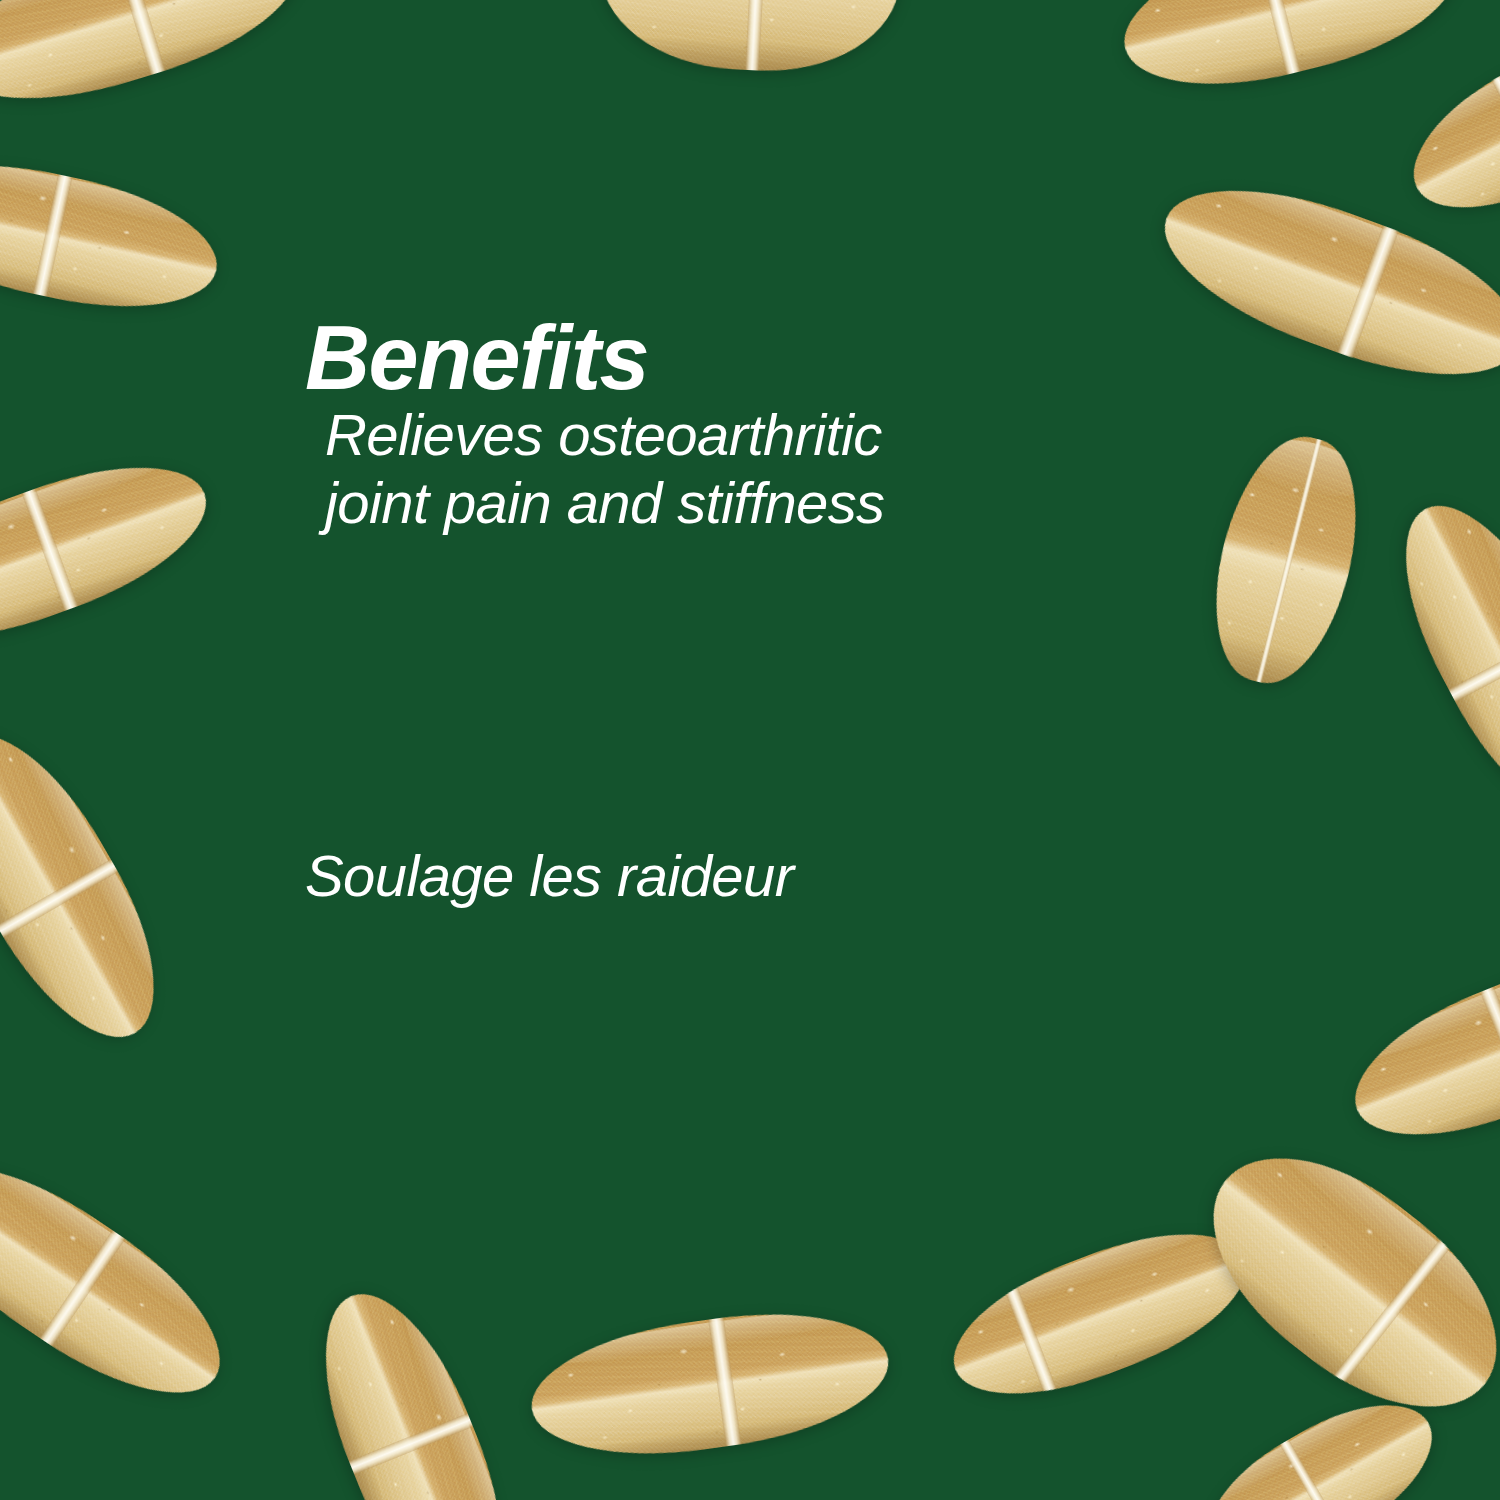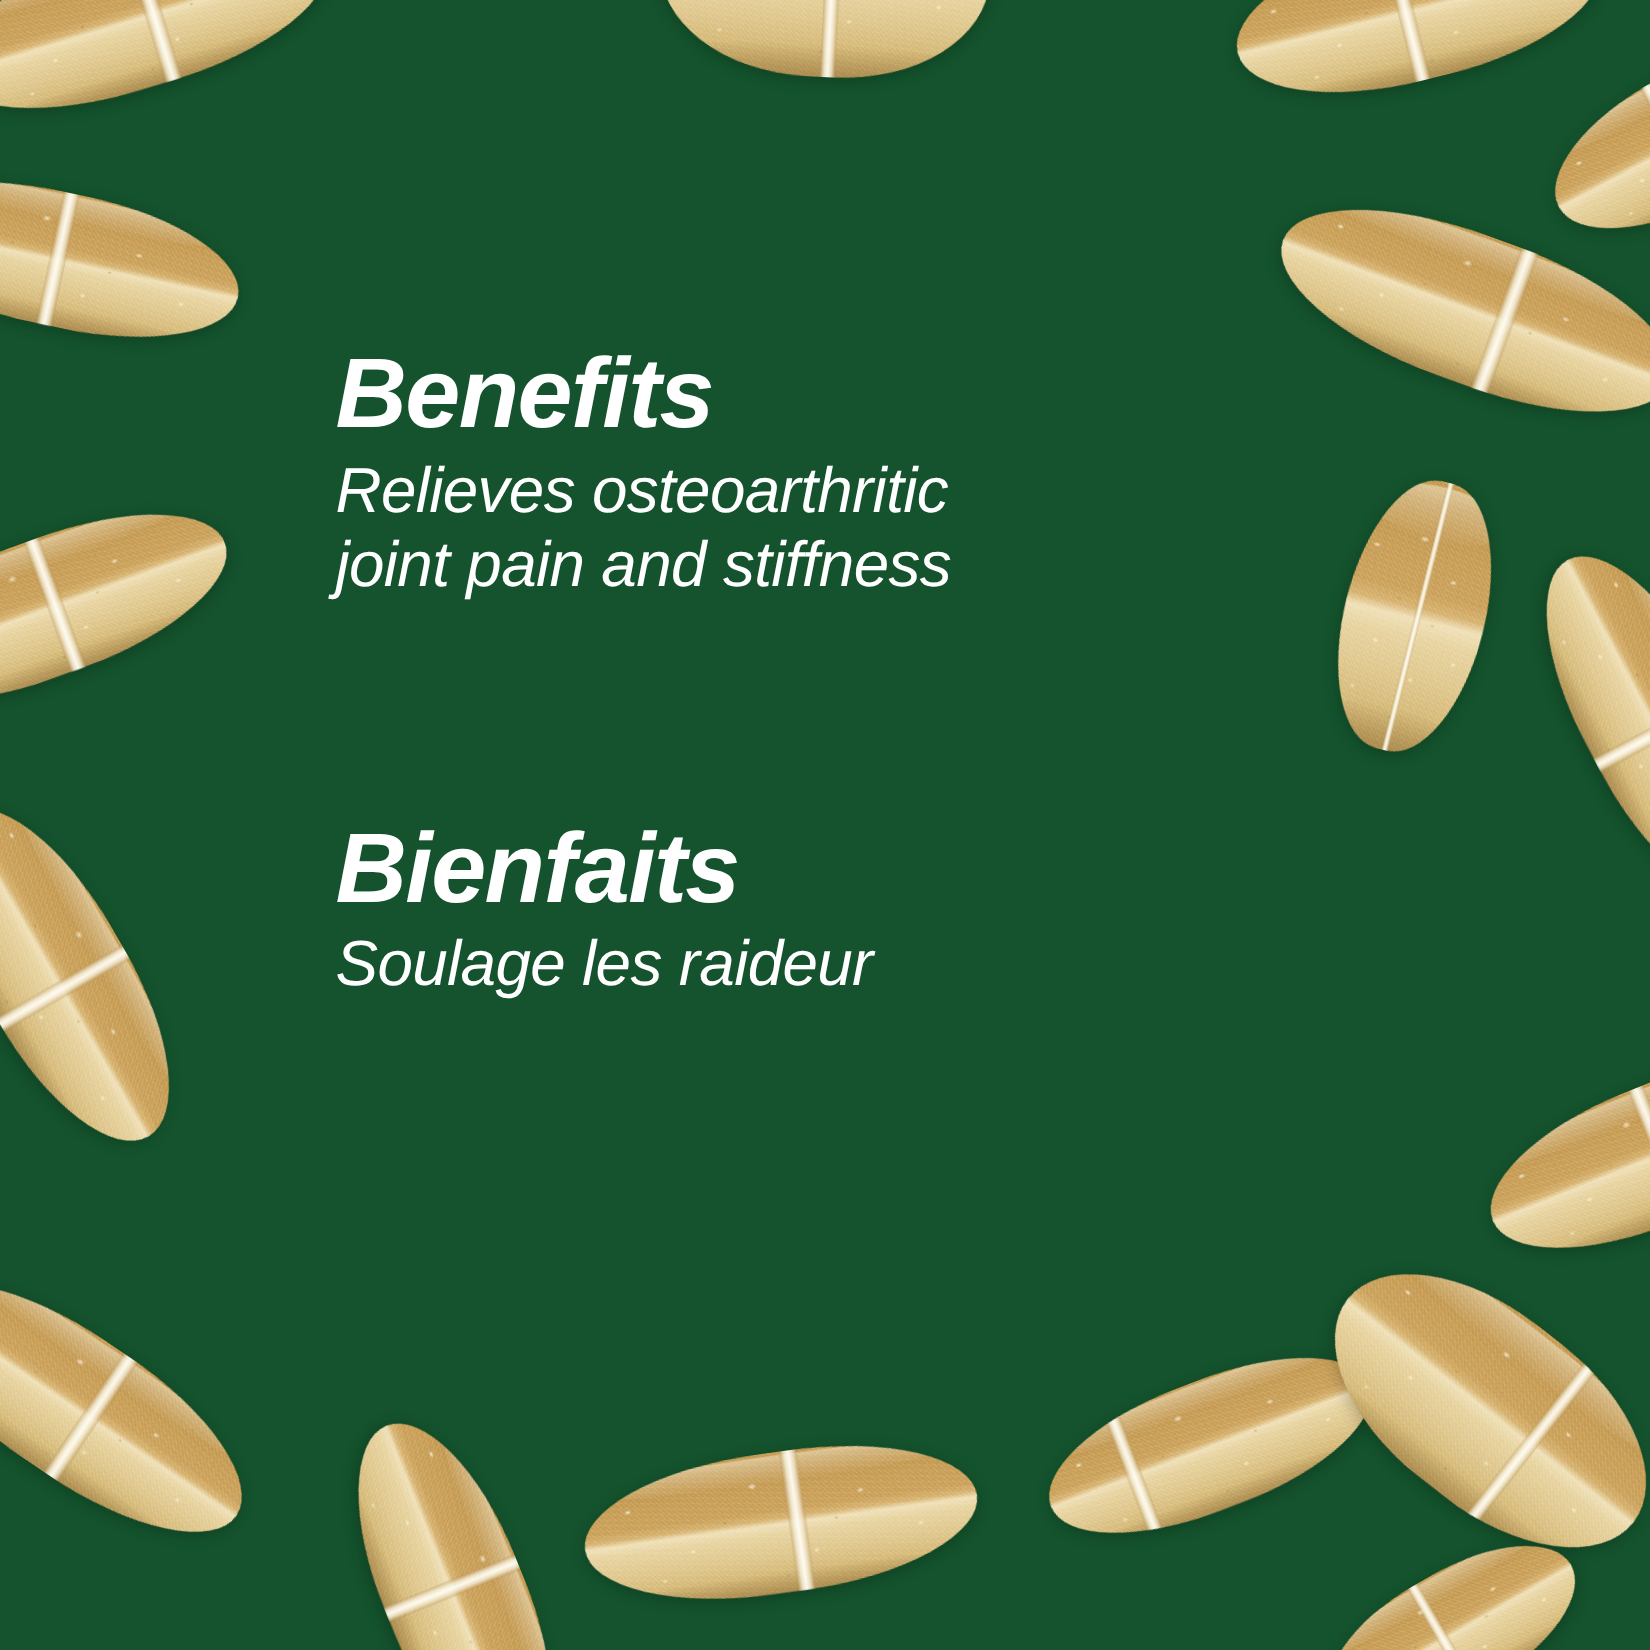--- a/index.html
+++ b/index.html
@@ -140,21 +140,21 @@
     color: #ffffff;
     font-weight: 400;
     font-size: 58px;
     line-height: 1.18;
     letter-spacing: -0.6px;
   }
 
   .body-text .ln { display: block; white-space: nowrap; }
 
   #heading-en { top: 253px; }
-  #body-en    { top: 412px; }
+  #body-en    { top: 401px; margin-left: 20px; }
   #heading-fr { top: 685px; }
   #body-fr    { top: 842px; }
 </style>
 </head>
 <body>
 
 <div class="canvas">
 
   <div class="tablet-layer" id="tablet-layer">
       <div class="tablet" style="left: -55px; top: -48px; width: 360px; height: 128px; transform: rotate(-17deg);">
@@ -279,20 +279,19 @@
 
   <div class="content">
 
     <h1 class="heading" id="heading-en">Benefits</h1>
 
     <div class="body-text" id="body-en">
       <span class="ln">Relieves osteoarthritic</span>
       <span class="ln">joint pain and stiffness</span>
     </div>
 
-    <h1 class="heading" id="heading-fr">Bienfaits</h1>
 
     <div class="body-text" id="body-fr">
       <span class="ln">Soulage les raideur</span>
     </div>
 
   </div>
 </div>
 
 </body></html>

